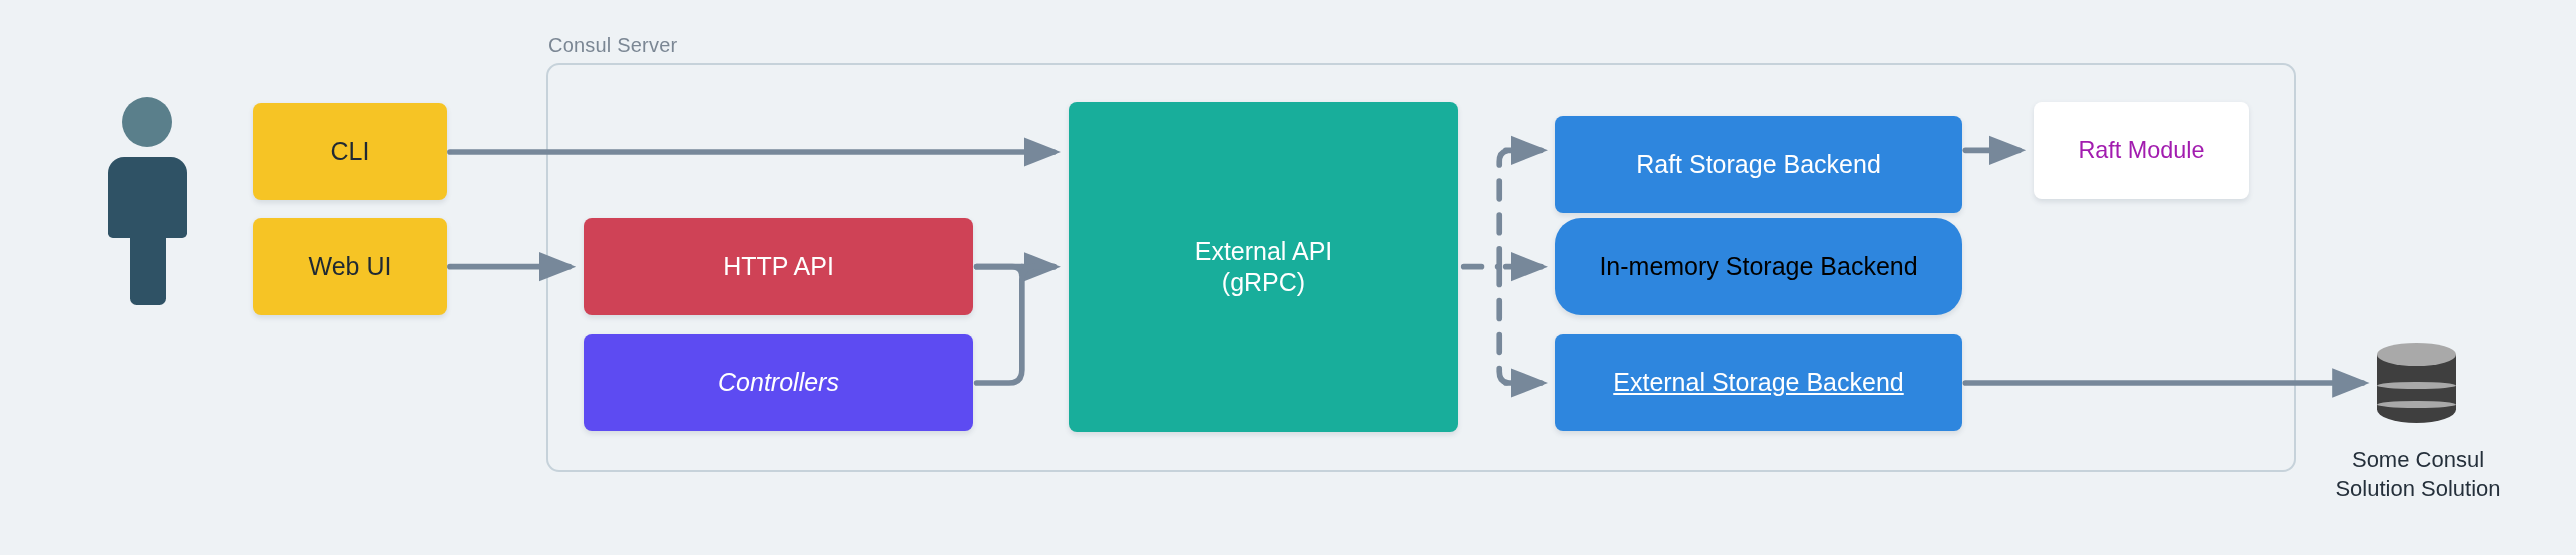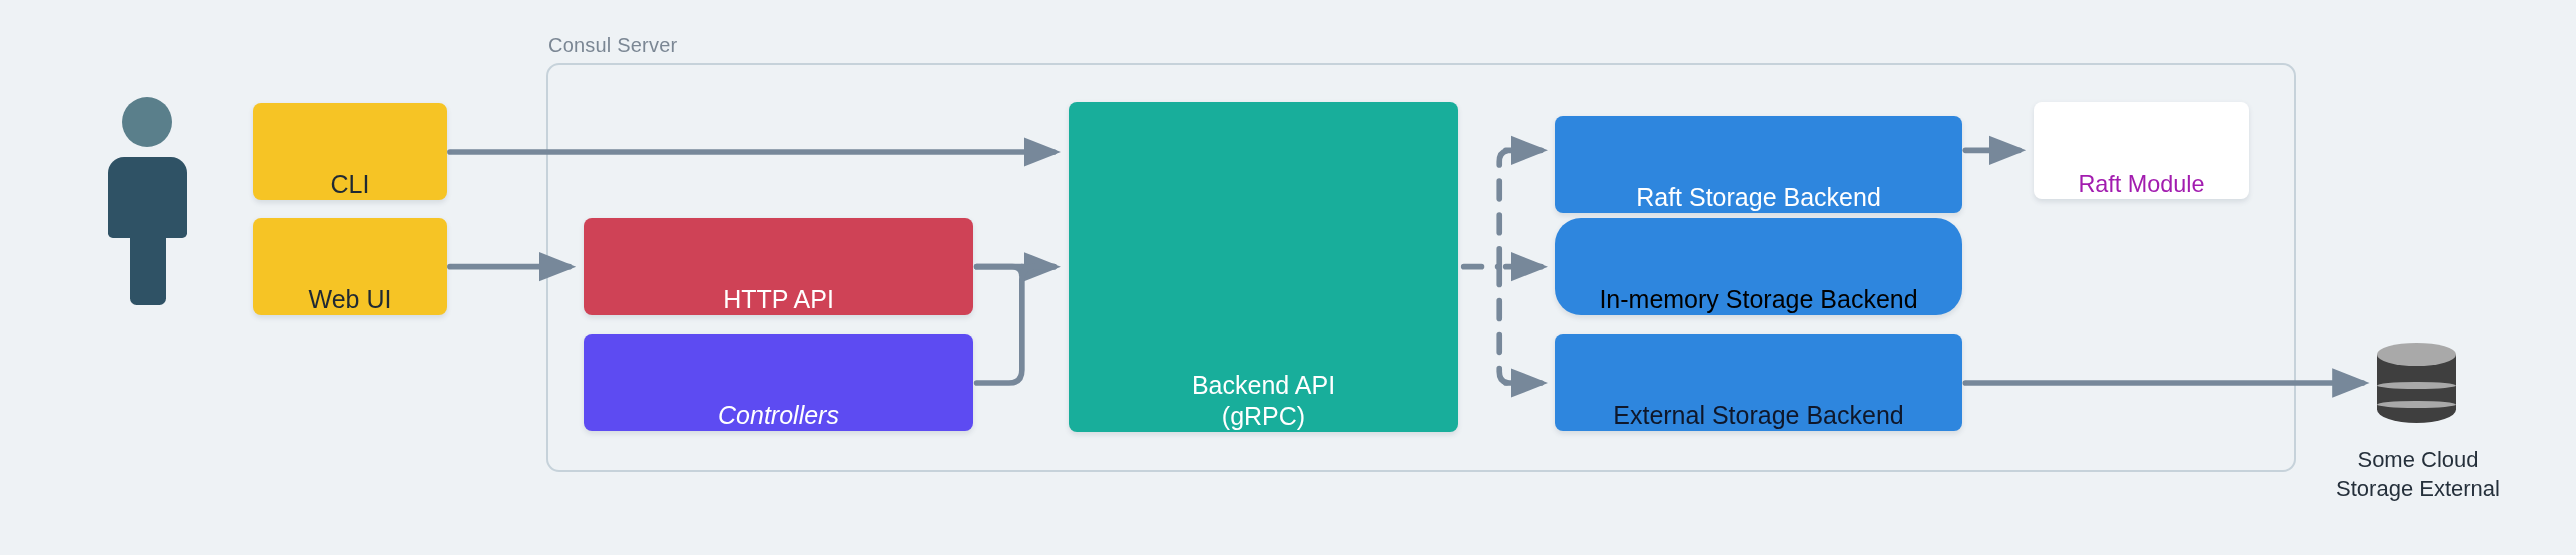--- a/index.html
+++ b/index.html
@@ -36,21 +36,21 @@
     font-size: 20px;
     color: #7b8794;
     letter-spacing: 0.2px;
     white-space: nowrap;
   }
 
   
   .node {
     position: absolute;
     display: flex;
-    align-items: flex-end;
+    align-items: center;
     justify-content: center;
     text-align: center;
     border-radius: 8px;
     box-sizing: border-box;
     box-shadow: 0 2.4px 5.7px rgba(60,80,100,0.13);
     line-height: 1.25;
   }
   .node-label {
     display: block;
     padding: 0 8px;
@@ -64,21 +64,21 @@
                 background: #cf4256; color: #ffffff; font-size: 25px; }
   .n-ctrl     { left: 584px;  top: 334px; width: 389px; height: 97px;
                 background: #5d4bf2; color: #ffffff; font-size: 25px; font-style: italic; }
   .n-resource { left: 1069px; top: 102px; width: 389px; height: 330px;
                 background: #18ae9b; color: #ffffff; font-size: 25px; }
   .n-raftsb   { left: 1555px; top: 116px; width: 407px; height: 97px;
                 background: #2e86de; color: #ffffff; font-size: 25px; }
   .n-memsb    { left: 1555px; top: 218px; width: 407px; height: 97px;
                 background: #2e86de; color: #000000; font-size: 25px; border-radius: 26px; }
   .n-extsb    { left: 1555px; top: 334px; width: 407px; height: 97px;
-                background: #2e86de; color: #0f172a; font-size: 25px; }
+                background: #2e86de; color: #ffffff; font-size: 25px; text-decoration: underline; }
   .n-raftmod  { left: 2034px; top: 102px; width: 215px; height: 97px;
                 background: #ffffff; color: #a21caf; font-size: 23.4px; }
 
   
   .person {
     position: absolute;
     left: 103px;
     top: 97px;
     width: 89px;
     height: 210px;
@@ -216,21 +216,21 @@
   <div class="node n-http">
     <span class="node-label">HTTP API</span>
   </div>
 
   <div class="node n-ctrl">
     <span class="node-label">Controllers</span>
   </div>
 
   <div class="node n-resource">
     <span class="node-label">
-      <span>Backend API</span><br>
+      <span>External API</span><br>
       <span>(gRPC)</span>
     </span>
   </div>
 
   <div class="node n-raftsb">
     <span class="node-label">Raft Storage Backend</span>
   </div>
 
   <div class="node n-memsb">
     <span class="node-label">In-memory Storage Backend</span>
@@ -244,18 +244,18 @@
     <span class="node-label">Raft Module</span>
   </div>
 
   <div class="db">
     <div class="db-body"></div>
     <div class="db-band db-band-2"></div>
     <div class="db-band db-band-1"></div>
     <div class="db-top"></div>
   </div>
   <div class="db-caption">
-    <span>Some Cloud</span><br>
-    <span>Storage External</span>
+    <span>Some Consul</span><br>
+    <span>Solution Solution</span>
   </div>
 
 </div>
 
 
 </body></html>

